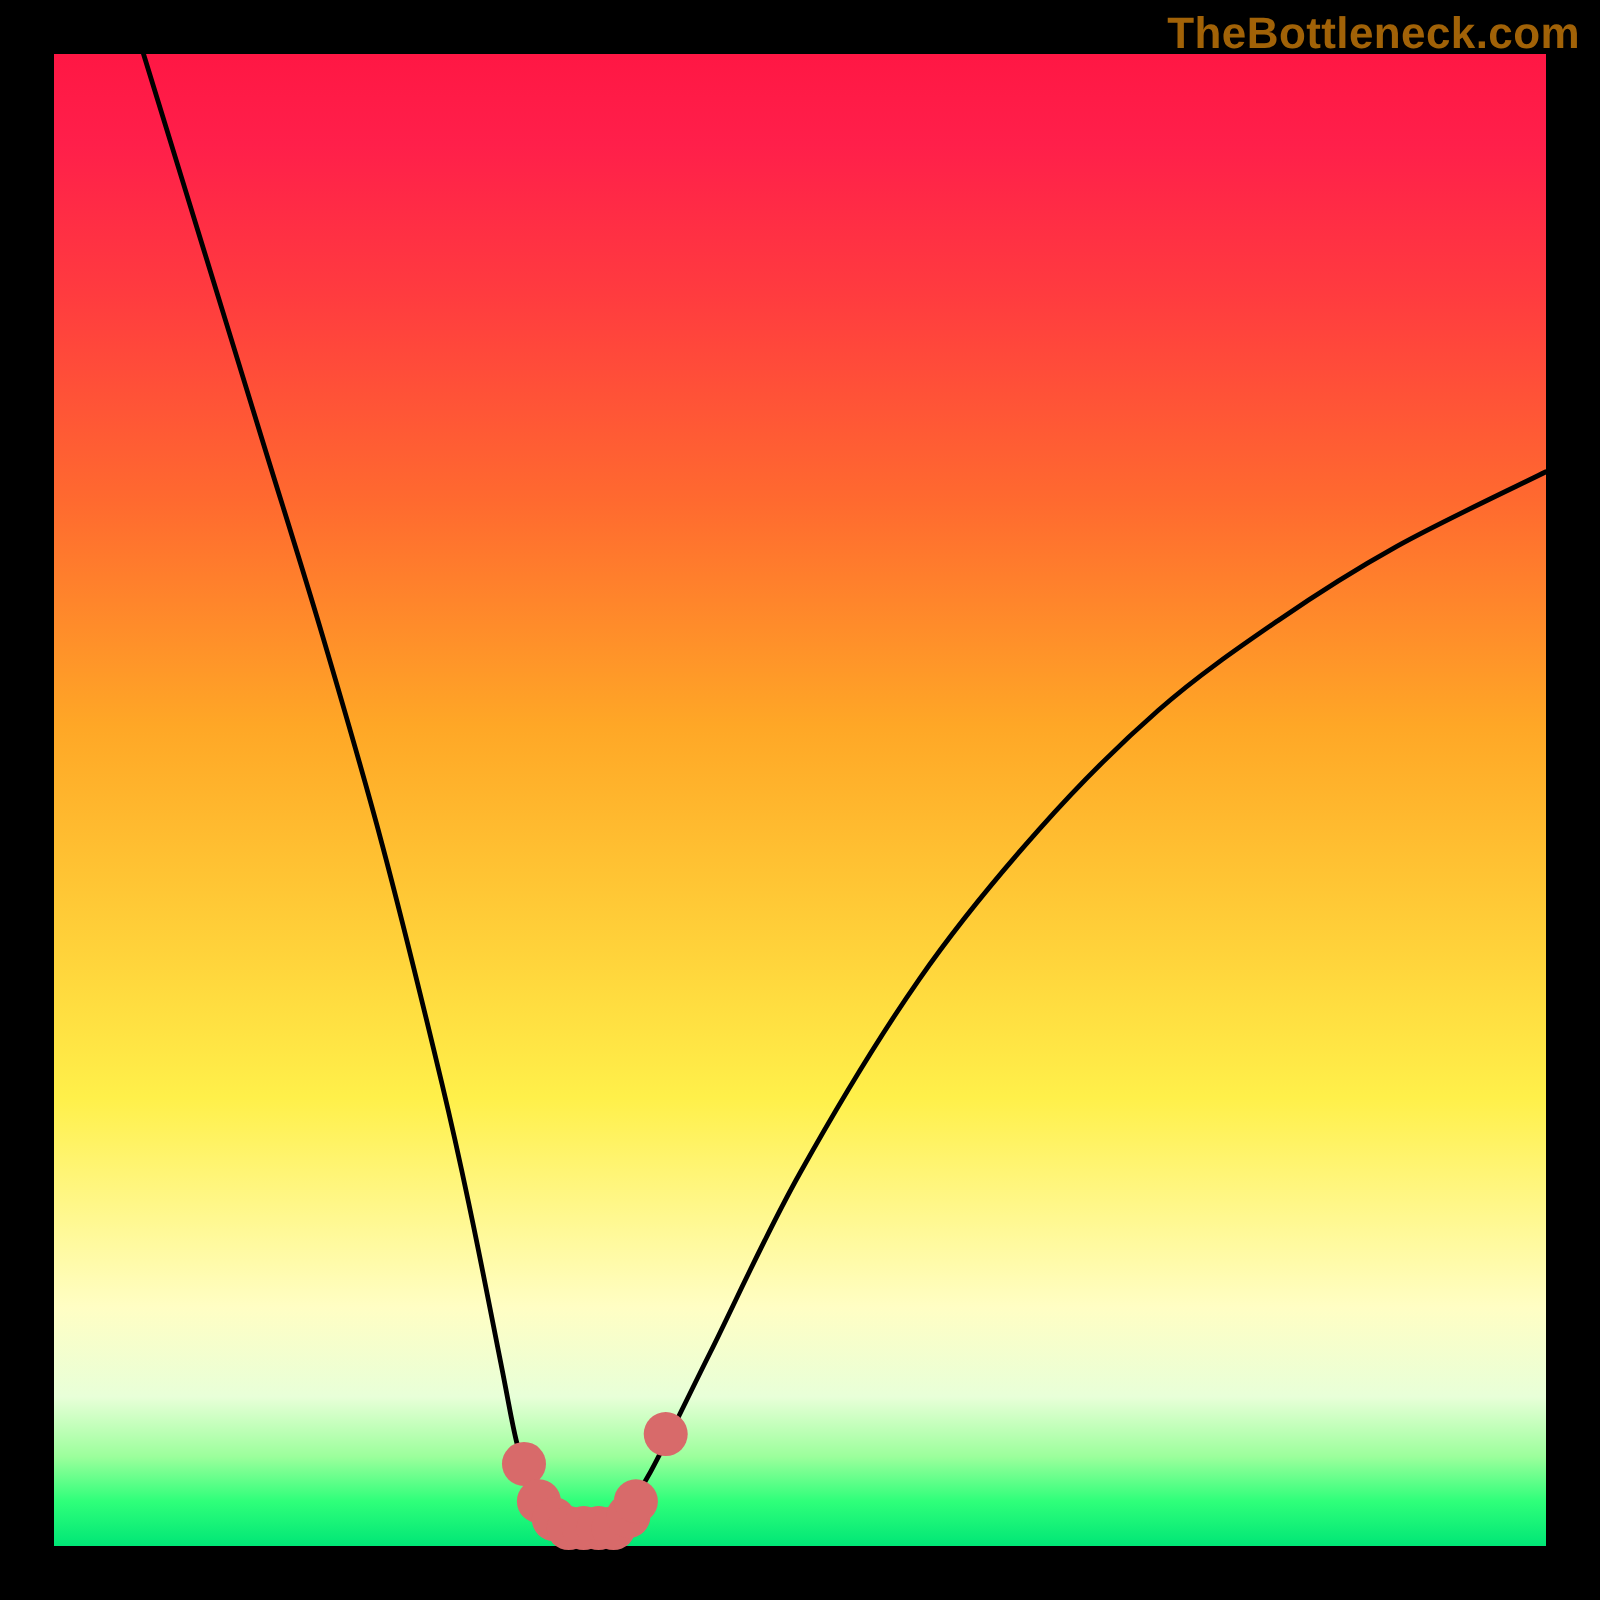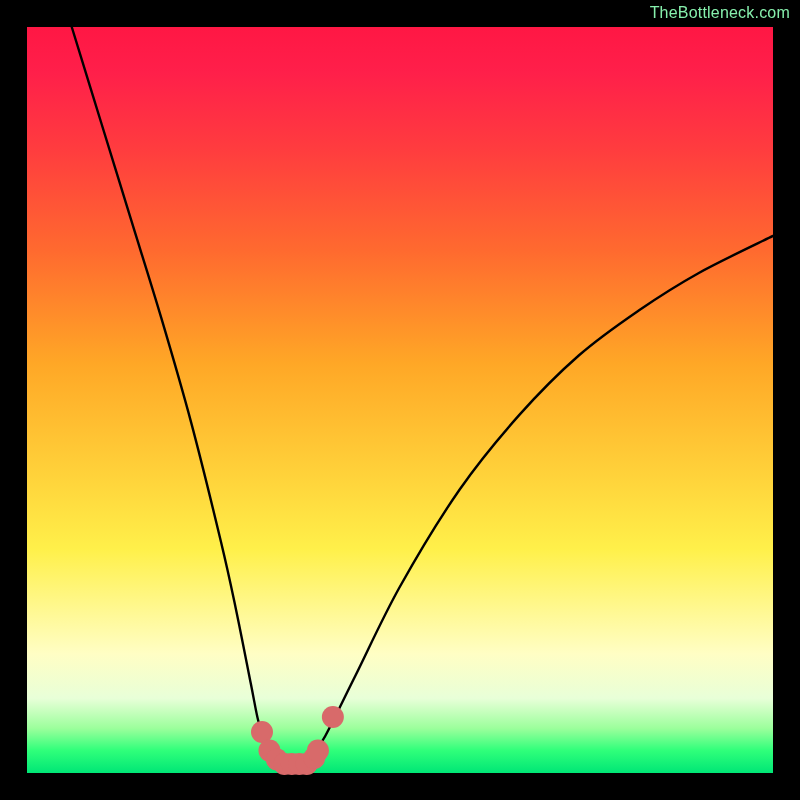--- a/index.html
+++ b/index.html
@@ -40,23 +40,23 @@
       #e8ffd8 90%,
       #9cff9c 94%,
       #2fff7a 97%,
       #00e676 100%
     );
   }
   .watermark {
     position: absolute;
     top: 4px;
     right: 10px;
-    color: #86efac;
-    font-size: 16px;
-    font-weight: 400;
+    color: #a16207;
+    font-size: 22px;
+    font-weight: 700;
     letter-spacing: 0.2px;
     user-select: none;
   }
   svg.curve {
     position: absolute;
     left: 0;
     top: 0;
     width: 746px;
     height: 746px;
     overflow: visible;

